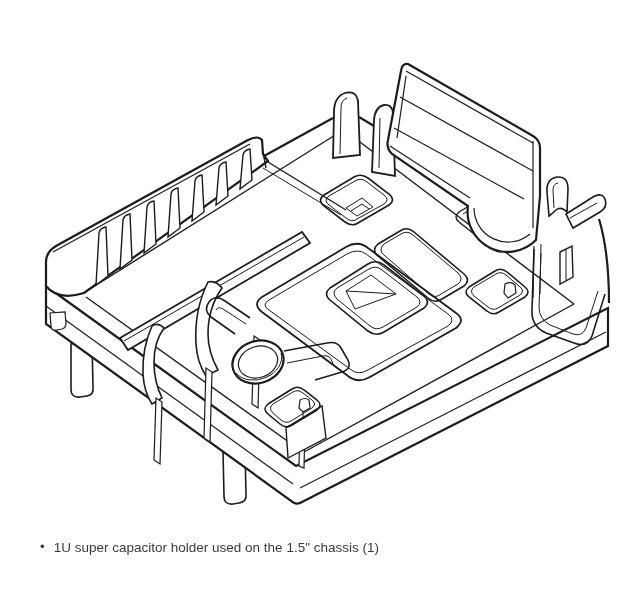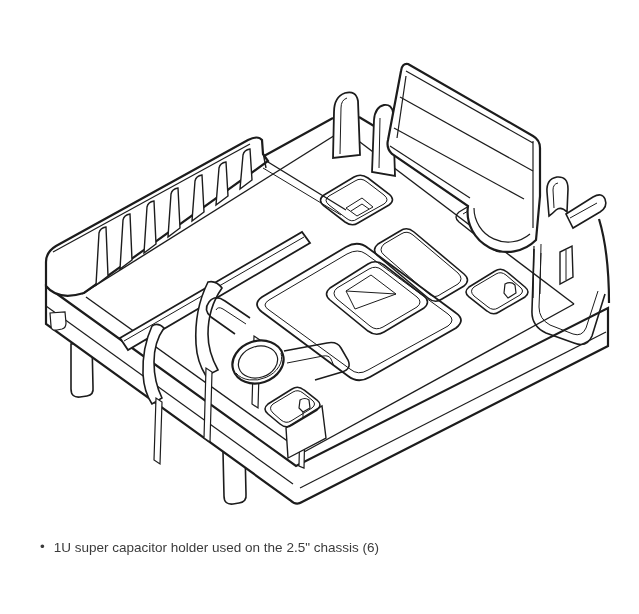--- a/index.html
+++ b/index.html
@@ -175,16 +175,16 @@
         <path class="ln w12" d="M 534,246 L 533,298"></path>
         <path class="ln w10" d="M 541,244 L 540,294"></path>
         <path class="ln w22" d="M 599,219 Q 609,252 609,303"></path>
       </g>
 
     </svg>
   </div>
 
   <div class="caption">
     <span class="bullet">•</span>
-    <span class="caption-text">1U super capacitor holder used on the 2.5" chassis (6)</span>
+    <span class="caption-text">1U super capacitor holder used on the 1.5" chassis (1)</span>
   </div>
 
 </div>
 
 </body></html>

